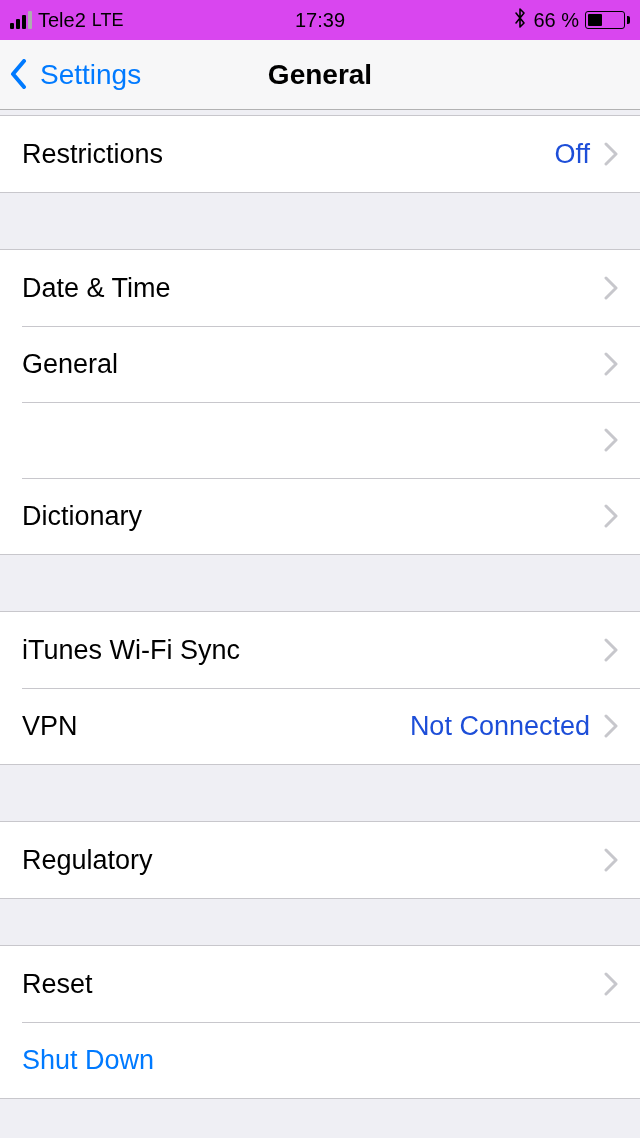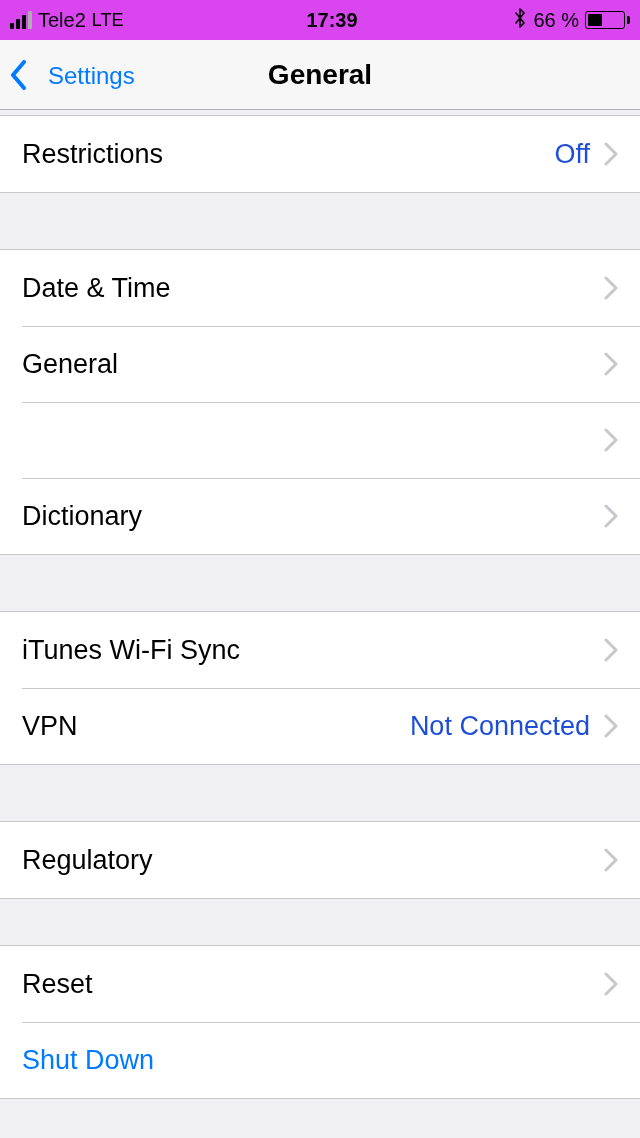--- a/index.html
+++ b/index.html
@@ -28,22 +28,21 @@
     }
     .status-left, .status-right {
       display: flex;
       align-items: center;
       gap: 6px;
     }
     .status-center {
       position: absolute;
       left: 50%;
       transform: translateX(-50%);
-      font-weight: 700;
-      margin-left: 12px;
+      font-weight: 400;
     }
     .signal-bars {
       display: flex;
       align-items: flex-end;
       gap: 2px;
     }
     .signal-bars span {
       width: 4px;
       background: #000;
       border-radius: 1px;
@@ -87,24 +86,24 @@
       height: 70px;
       background: #f7f7f8;
       border-bottom: 1px solid #b2b2b3;
       display: flex;
       align-items: center;
       position: relative;
       padding: 0 10px;
     }
     .back-button {
       display: flex;
-      align-items: flex-end;
+      align-items: flex-start;
       color: #007aff;
-      font-size: 24px;
-      gap: 20px;
+      font-size: 28px;
+      gap: 12px;
     }
     .back-chevron {
       width: 18px;
       height: 30px;
     }
     .nav-title {
       position: absolute;
       left: 50%;
       transform: translateX(-50%);
       font-size: 28px;

